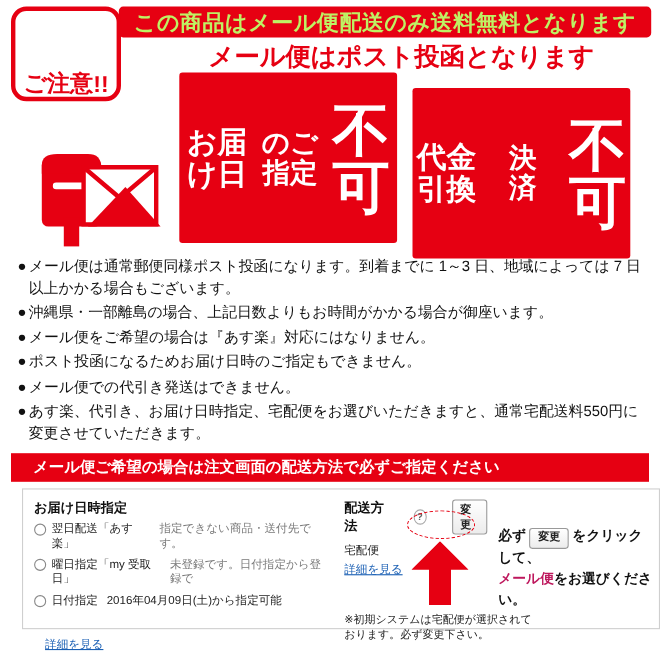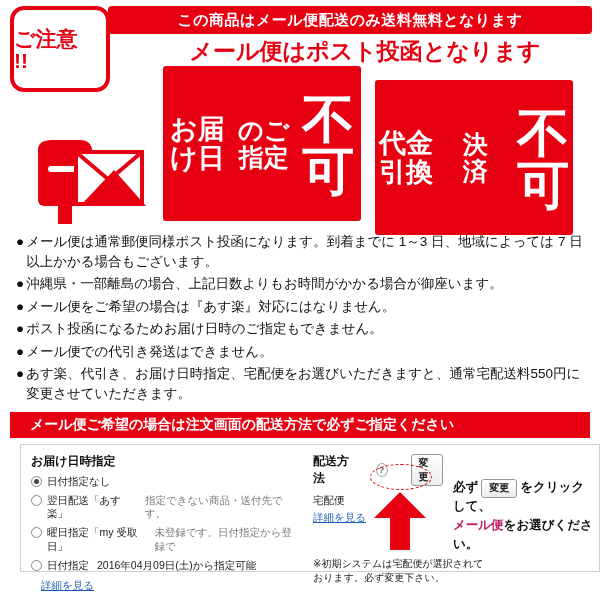--- a/index.html
+++ b/index.html
@@ -12,28 +12,28 @@
   }
   .page{position:relative;width:600px;height:600px;box-sizing:border-box;}
 
   
   .topbar{
     position:absolute;left:108px;top:6px;width:484px;height:28px;
     background:#e60012;border-radius:4px;
     display:flex;align-items:center;justify-content:center;
   }
   .topbar span{
-    color:#ffffff;font-size:15px;font-weight:bold;letter-spacing:0.5px;white-space:nowrap;font-family:Liberation Serif, serif;
+    color:#bef264;font-size:20px;font-weight:bold;letter-spacing:0.5px;white-space:nowrap;font-family:Liberation Serif, serif;
   }
 
   
   .caution{
     position:absolute;left:10px;top:6px;width:92px;height:78px;
     border:4px solid #e60012;border-radius:14px;
-    display:flex;flex-direction:column;align-items:flex-start;justify-content:center;
+    display:flex;align-items:flex-end;justify-content:center;
     background:#fff;
   }
   .caution .c1{color:#e60012;font-size:21px;font-weight:bold;line-height:1.05;}
   .caution .c2{color:#e60012;font-size:21px;font-weight:bold;line-height:0.9;margin-top:2px;}
 
   
   .headline{
     position:absolute;left:150px;top:36px;width:430px;text-align:center;
   }
   .headline span{color:#e60012;font-size:23px;font-weight:bold;white-space:nowrap;}
@@ -185,24 +185,20 @@
 
   <div class="redbar">
     <span>メール便ご希望の場合は注文画面の配送方法で必ずご指定ください</span>
   </div>
 
   <div class="panel">
 
     <div class="panel-left">
       <div class="sec-title">お届け日時指定</div>
 
-      <div class="opt">
-        <span class="radio on"></span>
-        <span>日付指定なし</span>
-      </div>
 
       <div class="opt">
         <span class="radio"></span>
         <span>翌日配送「あす楽」</span>
         <span class="gray" style="margin-left:6px">指定できない商品・送付先です。</span>
       </div>
 
       <div class="opt">
         <span class="radio"></span>
         <span>曜日指定「my 受取日」</span>

